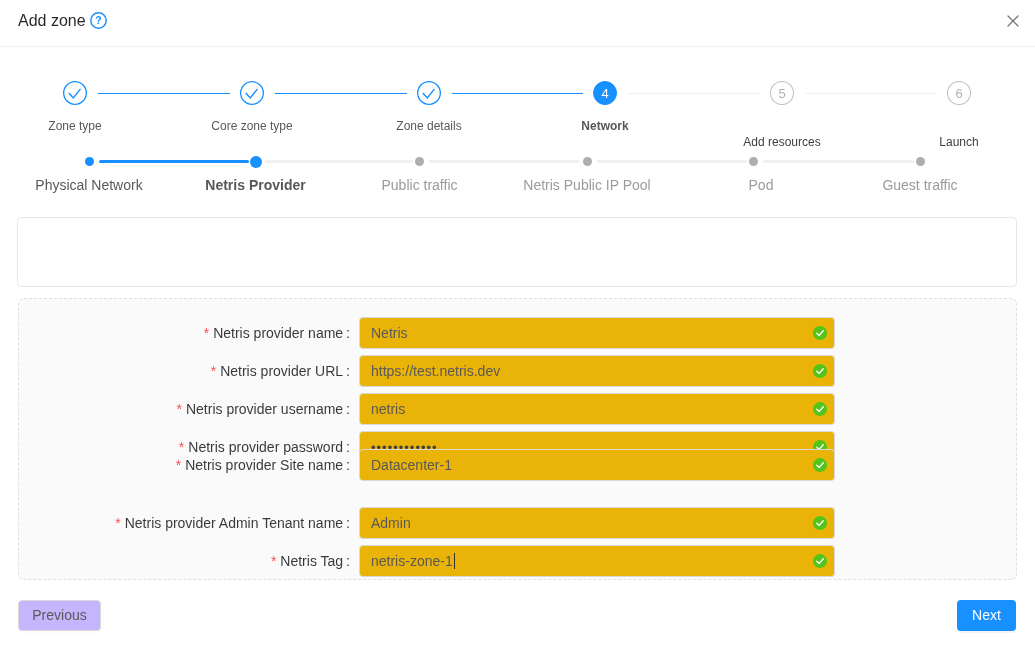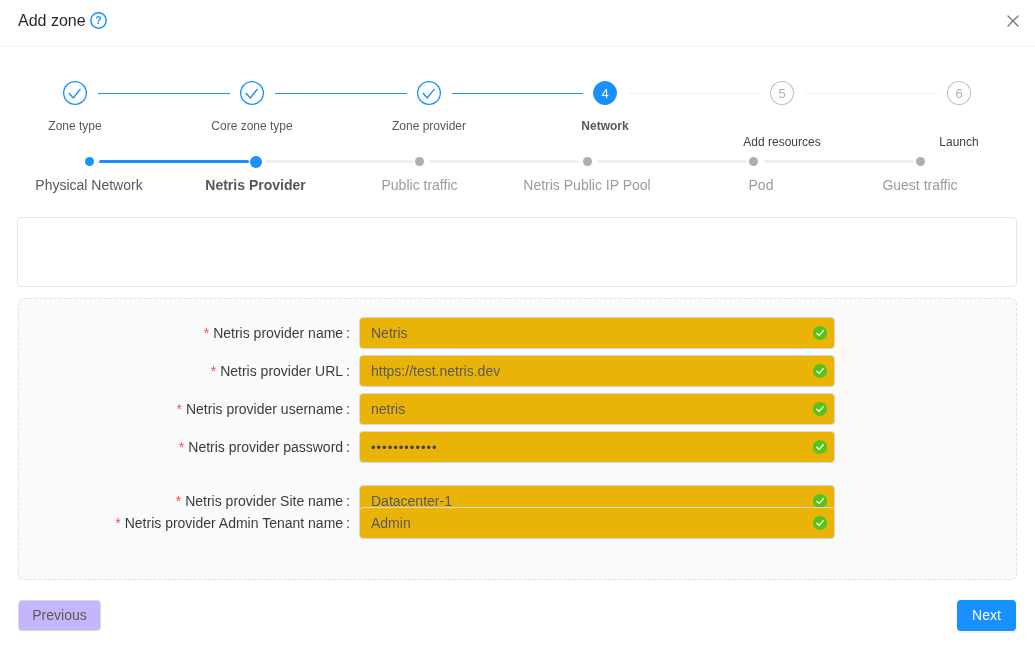--- a/index.html
+++ b/index.html
@@ -80,21 +80,21 @@
   <div class="abs scircle wait" style="left:947px; top:81px;">6</div>
 
   <div class="abs sline" style="left:98px;  width:132px; background:#1890ff;"></div>
   <div class="abs sline" style="left:275px; width:132px; background:#1890ff;"></div>
   <div class="abs sline" style="left:452px; width:131px; background:#1890ff;"></div>
   <div class="abs sline" style="left:628px; width:132px; background:#f0f0f0;"></div>
   <div class="abs sline" style="left:805px; width:132px; background:#f0f0f0;"></div>
 
   <div class="abs slab" style="left:0px;   width:150px;">Zone type</div>
   <div class="abs slab" style="left:177px; width:150px;">Core zone type</div>
-  <div class="abs slab" style="left:354px; width:150px;">Zone provider</div>
+  <div class="abs slab" style="left:354px; width:150px;">Zone details</div>
   <div class="abs slab cur" style="left:530px; width:150px;">Network</div>
   <div class="abs slab wait" style="left:707px; width:150px;">Add resources</div>
   <div class="abs slab wait" style="left:884px; width:150px;">Launch</div>
 
   <div class="abs dot" style="left:84.5px; top:157px; width:9px; height:9px; background:#1890ff;"></div>
   <div class="abs dot" style="left:249.5px; top:155.5px; width:12px; height:12px; background:#1890ff;"></div>
   <div class="abs dot" style="left:415px; top:157px; width:9px; height:9px; background:#aeaeae;"></div>
   <div class="abs dot" style="left:582.5px; top:157px; width:9px; height:9px; background:#aeaeae;"></div>
   <div class="abs dot" style="left:748.5px; top:157px; width:9px; height:9px; background:#aeaeae;"></div>
   <div class="abs dot" style="left:915.5px; top:157px; width:9px; height:9px; background:#aeaeae;"></div>
@@ -141,32 +141,40 @@
       </svg>
   </div>
   <div class="abs frow" style="top:431px;">
     <div class="flabel"><i class="req">*</i>Netris provider password<span class="colon">:</span></div>
     <div class="finput"><span class="pwd">••••••••••••</span></div>
     <svg class="fcheck" width="14" height="14" viewBox="0 0 14 14">
         <circle cx="7" cy="7" r="7" fill="#52c41a"></circle>
         <path d="M3.8 7.2 L6.1 9.4 L10.3 4.8" fill="none" stroke="#fff" stroke-width="1.4" stroke-linecap="round" stroke-linejoin="round"></path>
       </svg>
   </div>
-  <div class="abs frow" style="top:485px;border-radius:7px;">
+  <div class="abs frow" style="top:449px;border-radius:7px;">
     <div class="flabel"><i class="req">*</i>Netris provider Site name<span class="colon">:</span></div>
     <div class="finput">Datacenter-1</div>
     <svg class="fcheck" width="14" height="14" viewBox="0 0 14 14">
         <circle cx="7" cy="7" r="7" fill="#52c41a"></circle>
         <path d="M3.8 7.2 L6.1 9.4 L10.3 4.8" fill="none" stroke="#fff" stroke-width="1.4" stroke-linecap="round" stroke-linejoin="round"></path>
       </svg>
   </div>
   <div class="abs frow" style="top:507px;">
     <div class="flabel"><i class="req">*</i>Netris provider Admin Tenant name<span class="colon">:</span></div>
     <div class="finput">Admin</div>
     <svg class="fcheck" width="14" height="14" viewBox="0 0 14 14">
         <circle cx="7" cy="7" r="7" fill="#52c41a"></circle>
         <path d="M3.8 7.2 L6.1 9.4 L10.3 4.8" fill="none" stroke="#fff" stroke-width="1.4" stroke-linecap="round" stroke-linejoin="round"></path>
       </svg>
   </div>
+  <div class="abs frow" style="top:545px;">
+    <div class="flabel"><i class="req">*</i>Netris Tag<span class="colon">:</span></div>
+    <div class="finput">netris-zone-1<span class="caret"></span></div>
+    <svg class="fcheck" width="14" height="14" viewBox="0 0 14 14">
+        <circle cx="7" cy="7" r="7" fill="#52c41a"></circle>
+        <path d="M3.8 7.2 L6.1 9.4 L10.3 4.8" fill="none" stroke="#fff" stroke-width="1.4" stroke-linecap="round" stroke-linejoin="round"></path>
+      </svg>
+  </div>
 
   <div class="abs" id="btn-prev">Previous</div>
   <div class="abs" id="btn-next">Next</div>
 </div>
 
 </body></html>

